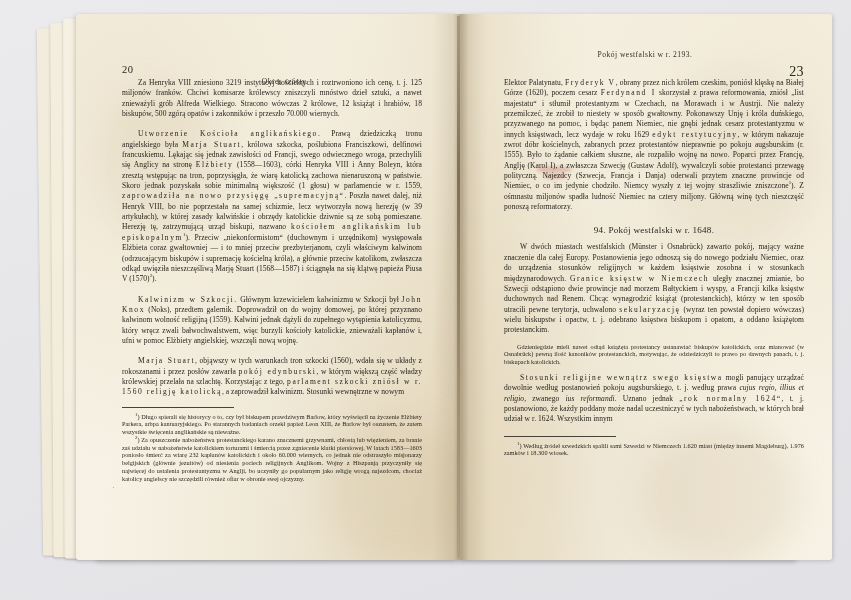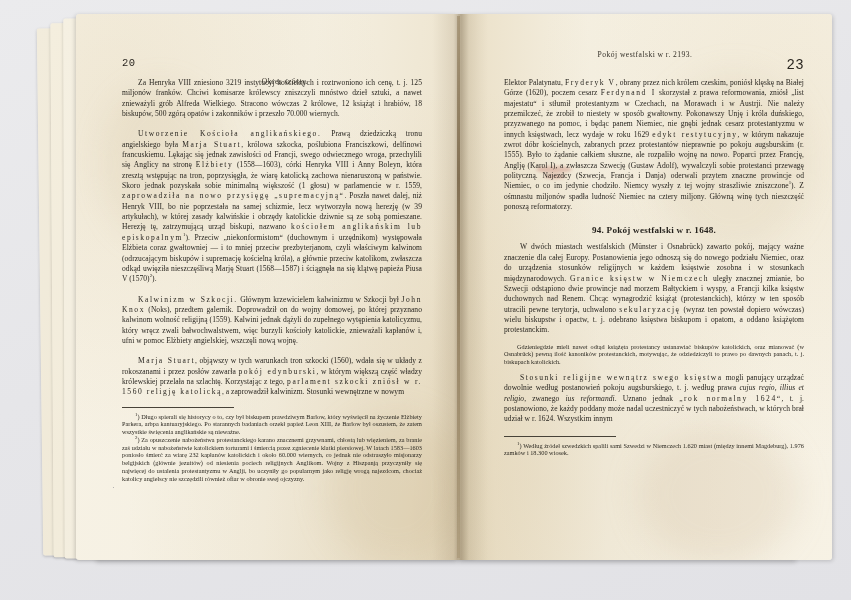--- a/index.html
+++ b/index.html
@@ -132,25 +132,24 @@
   #col-left  { left: 46px;  width: 300px; }
   #col-right { left: 428px; width: 300px; }
 
   .running-head {
     position: relative;
     height: 16px;
     margin-bottom: 14px;
   }
   .folio {
     position: absolute;
-    top: 9px;
+    top: 16px;
     font-size: 10.5px;
     letter-spacing: .4px;
     color: #2a2620;
-    font-family: Liberation Mono, monospace;
   }
   .folio.left  { left: 0; }
   .folio.right { right: 0; font-size: 14px; }
   .head-title {
     position: absolute;
     left: 0; right: 0;
     top: 2px;
     text-align: center;
     font-size: 7.6px;
     letter-spacing: .45px;
@@ -170,21 +169,21 @@
   }
   p.body + p.body { margin-top: 10px; }
   p.body.indent { text-indent: 16px; }
 
   .sp   { letter-spacing: 1.55px; }
   .it   { font-style: italic; }
 
   h2.section {
     margin: 13px 0 7px 0;
     font-size: 9.1px;
-    font-weight: bold;
+    font-weight: normal;
     text-align: center;
     letter-spacing: .25px;
     color: #221f1a;
   }
 
   .rule {
     width: 112px;
     height: 1px;
     background: #474238;
     margin: 9px 0 5px 0;

